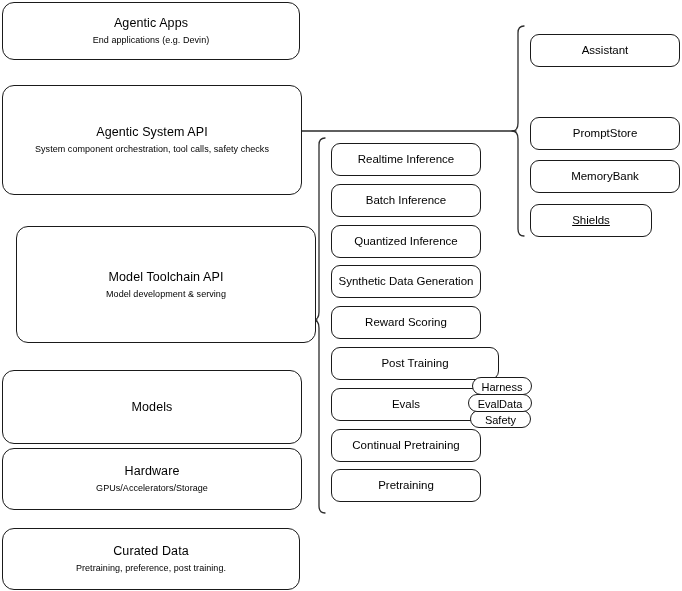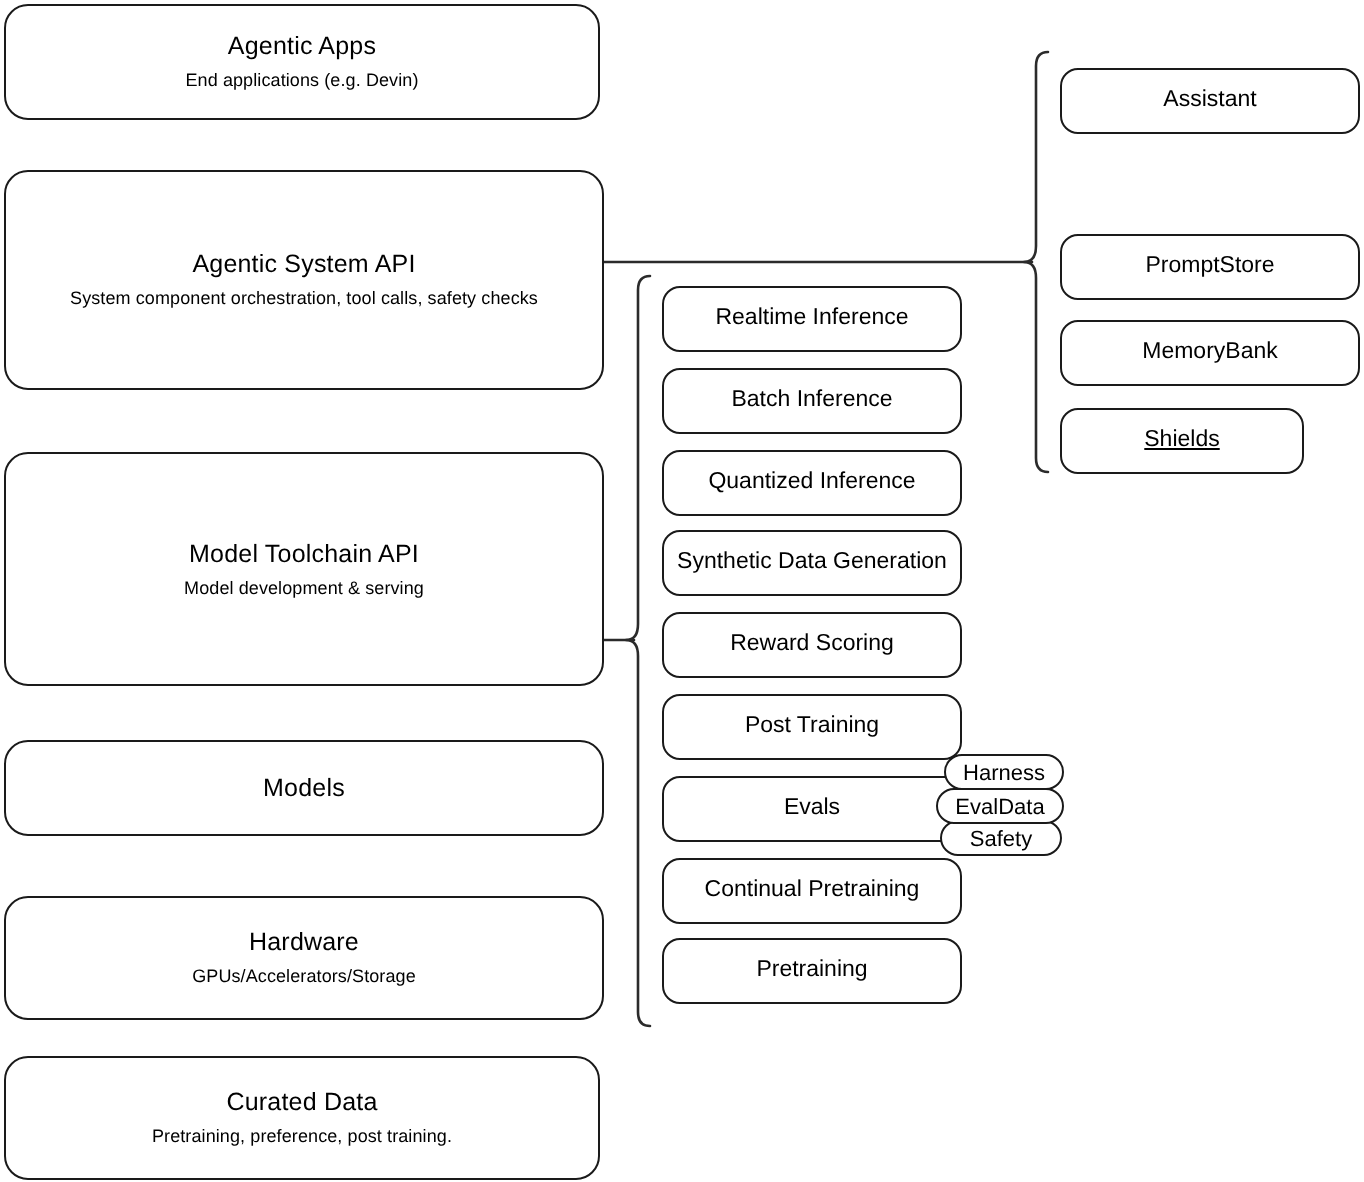--- a/index.html
+++ b/index.html
@@ -98,26 +98,26 @@
   <div class="node" style="left:2px; top:2px; width:298px; height:58px;">
     <div class="layer-title">Agentic Apps</div>
     <div class="layer-sub">End applications (e.g. Devin)</div>
   </div>
 
   <div class="node" style="left:2px; top:85px; width:300px; height:110px;">
     <div class="layer-title">Agentic System API</div>
     <div class="layer-sub">System component orchestration, tool calls, safety checks</div>
   </div>
 
-  <div class="node" style="left:2px; top:226px; width:300px; height:117px;">
+  <div class="node" style="left:16px; top:226px; width:300px; height:117px;">
     <div class="layer-title">Model Toolchain API</div>
     <div class="layer-sub">Model development &amp; serving</div>
   </div>
 
-  <div class="node" style="left:2px; top:370px; width:300px; height:48px;gap:24px;">
+  <div class="node" style="left:2px; top:370px; width:300px; height:74px;gap:24px;">
     <div class="layer-title">Models</div>
   </div>
 
   <div class="node" style="left:2px; top:448px; width:300px; height:62px;">
     <div class="layer-title">Hardware</div>
     <div class="layer-sub">GPUs/Accelerators/Storage</div>
   </div>
 
   <div class="node" style="left:2px; top:528px; width:298px; height:62px;">
     <div class="layer-title">Curated Data</div>
@@ -132,21 +132,21 @@
   </div>
   <div class="node leaf" style="left:331px; top:225px; width:150px; height:33px;">
     <span>Quantized Inference</span>
   </div>
   <div class="node leaf" style="left:331px; top:265px; width:150px; height:33px;">
     <span>Synthetic Data Generation</span>
   </div>
   <div class="node leaf" style="left:331px; top:306px; width:150px; height:33px;">
     <span>Reward Scoring</span>
   </div>
-  <div class="node leaf" style="left:331px; top:347px; width:150px; height:33px;">
+  <div class="node leaf" style="left:331px; top:347px; width:168px; height:33px;">
     <span>Post Training</span>
   </div>
   <div class="node leaf" style="left:331px; top:388px; width:150px; height:33px;">
     <span>Evals</span>
   </div>
   <div class="node leaf" style="left:331px; top:429px; width:150px; height:33px;">
     <span>Continual Pretraining</span>
   </div>
   <div class="node leaf" style="left:331px; top:469px; width:150px; height:33px;">
     <span>Pretraining</span>

